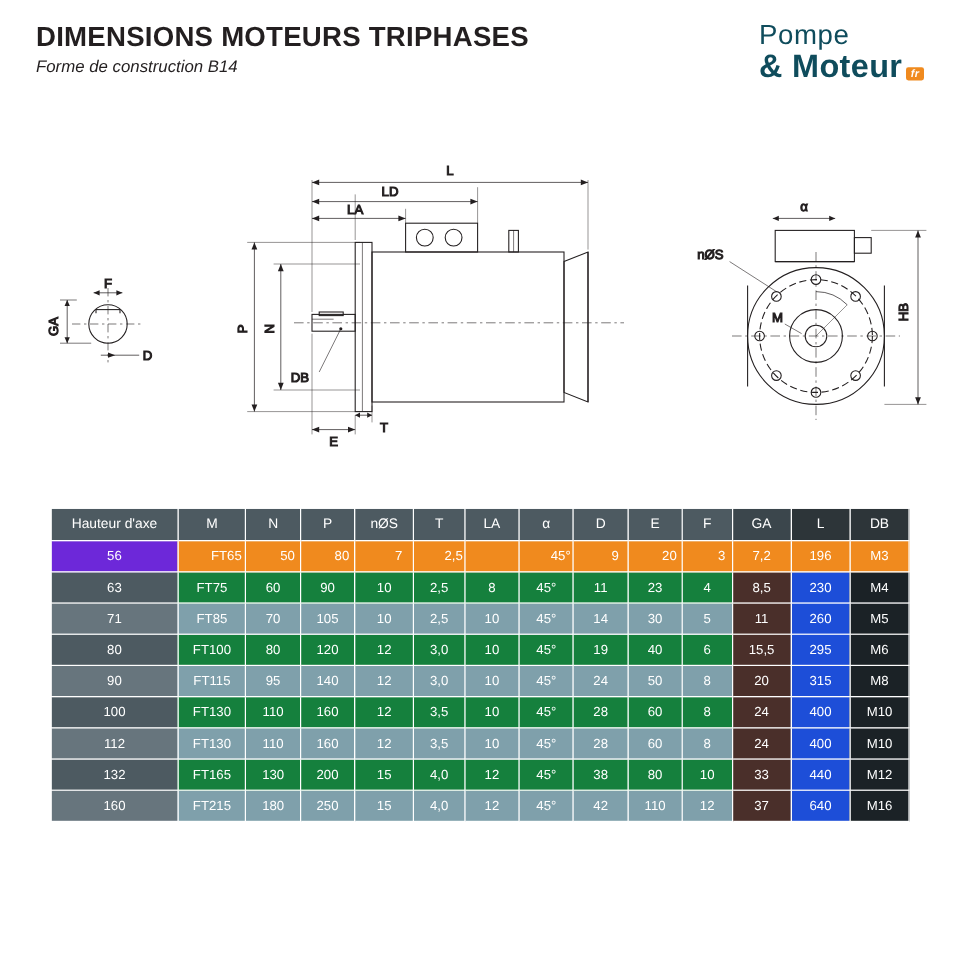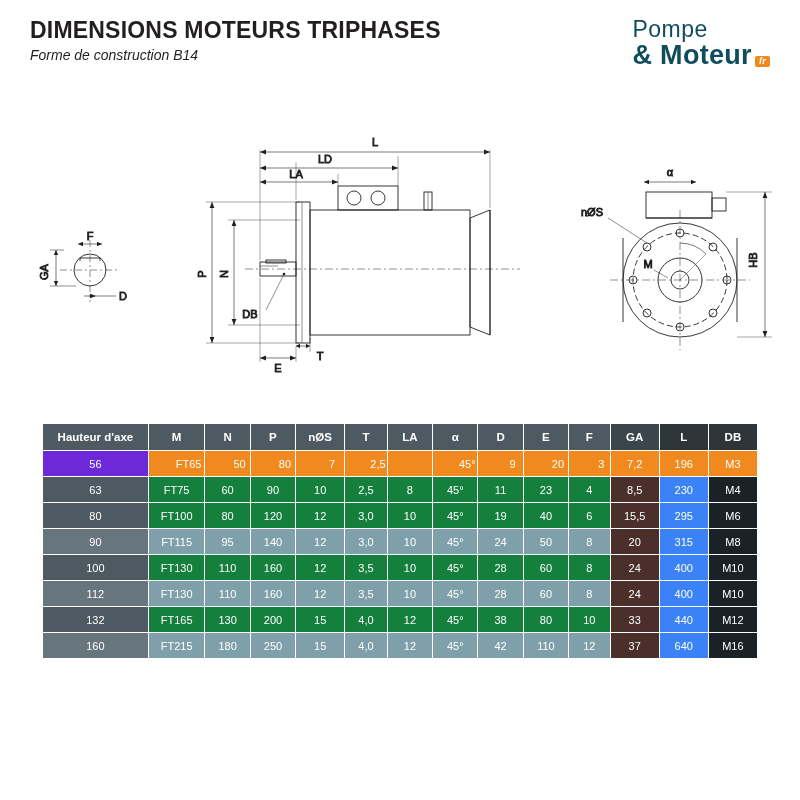--- a/index.html
+++ b/index.html
@@ -95,36 +95,36 @@
     text-align: center;
     border: 1px solid #ffffff;
     padding: 0;
     height: 25px;
     font-weight: normal;
     white-space: nowrap;
   }
   table.dims thead th {
     background: #4d5a61;
     color: #ffffff;
-    font-weight: bold;
+    font-weight: normal;
     font-size: 11.5px;
     height: 26px;
   }
   table.dims thead th.dark {
     background: #3b464c;
   }
   table.dims thead th.darker {
     background: #2d3539;
   }
 
   
   td.c-name { background: #5b6a72; color: #ffffff; }
   td.c-mid  { background: #6f8f9a; color: #ffffff; }
   td.c-ga   { background: #4a2f2a; color: #ffffff; }
-  td.c-l    { background: #3b82f6; color: #ffffff; }
+  td.c-l    { background: #1d4ed8; color: #ffffff; }
   td.c-db   { background: #1b2226; color: #ffffff; }
 
   tr.hl td.c-name { background: #6d28d9; }
   tr.hl td.c-mid  { background: #f08a1e; padding-left: 24px; }
   tr.hl td.c-ga   { background: #f08a1e; }
   tr.hl td.c-l    { background: #f08a1e; }
   tr.hl td.c-db   { background: #f08a1e; }
 
   tr.alt td.c-name { background: #4d5a61; }
   tr.alt td.c-mid  { background: #15803d; }
@@ -362,20 +362,36 @@
           <td class="c-mid">2,5</td>
           <td class="c-mid">8</td>
           <td class="c-mid">45°</td>
           <td class="c-mid">11</td>
           <td class="c-mid">23</td>
           <td class="c-mid">4</td>
           <td class="c-ga">8,5</td>
           <td class="c-l">230</td>
           <td class="c-db">M4</td>
         </tr>
+        <tr class="lite">
+          <td class="c-name">71</td>
+          <td class="c-mid">FT85</td>
+          <td class="c-mid">70</td>
+          <td class="c-mid">105</td>
+          <td class="c-mid">10</td>
+          <td class="c-mid">2,5</td>
+          <td class="c-mid">10</td>
+          <td class="c-mid">45°</td>
+          <td class="c-mid">14</td>
+          <td class="c-mid">30</td>
+          <td class="c-mid">5</td>
+          <td class="c-ga">11</td>
+          <td class="c-l">260</td>
+          <td class="c-db">M5</td>
+        </tr>
         <tr class="alt">
           <td class="c-name">80</td>
           <td class="c-mid">FT100</td>
           <td class="c-mid">80</td>
           <td class="c-mid">120</td>
           <td class="c-mid">12</td>
           <td class="c-mid">3,0</td>
           <td class="c-mid">10</td>
           <td class="c-mid">45°</td>
           <td class="c-mid">19</td>

